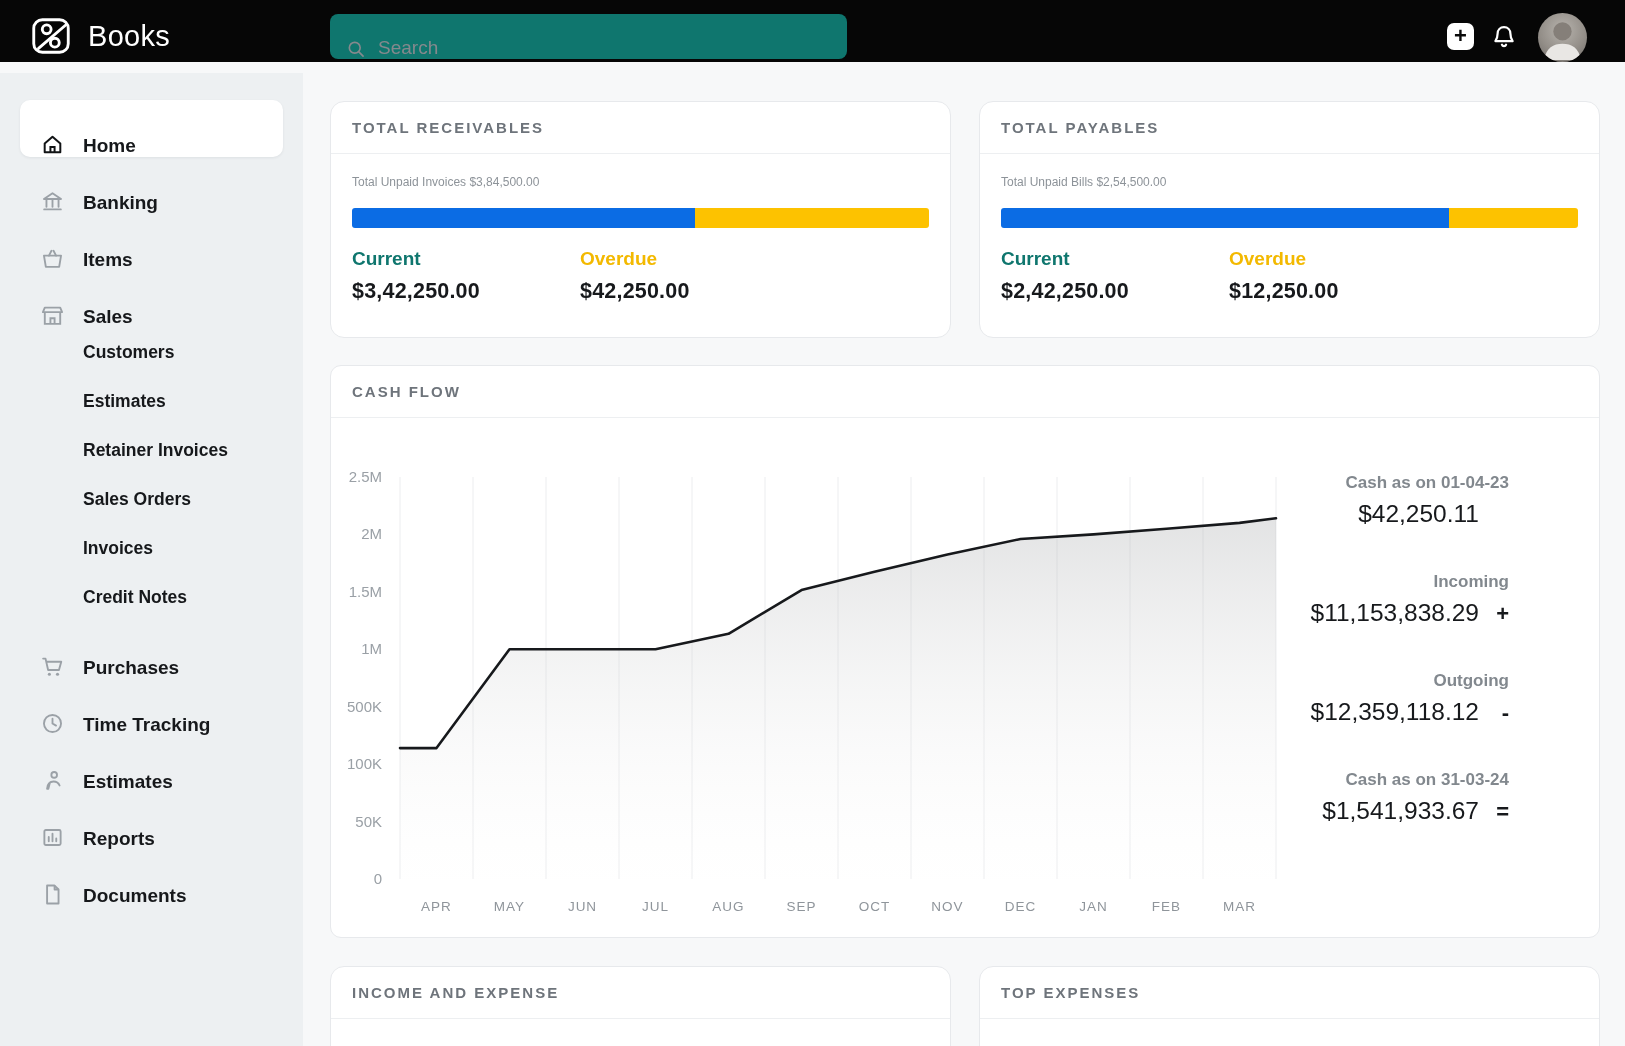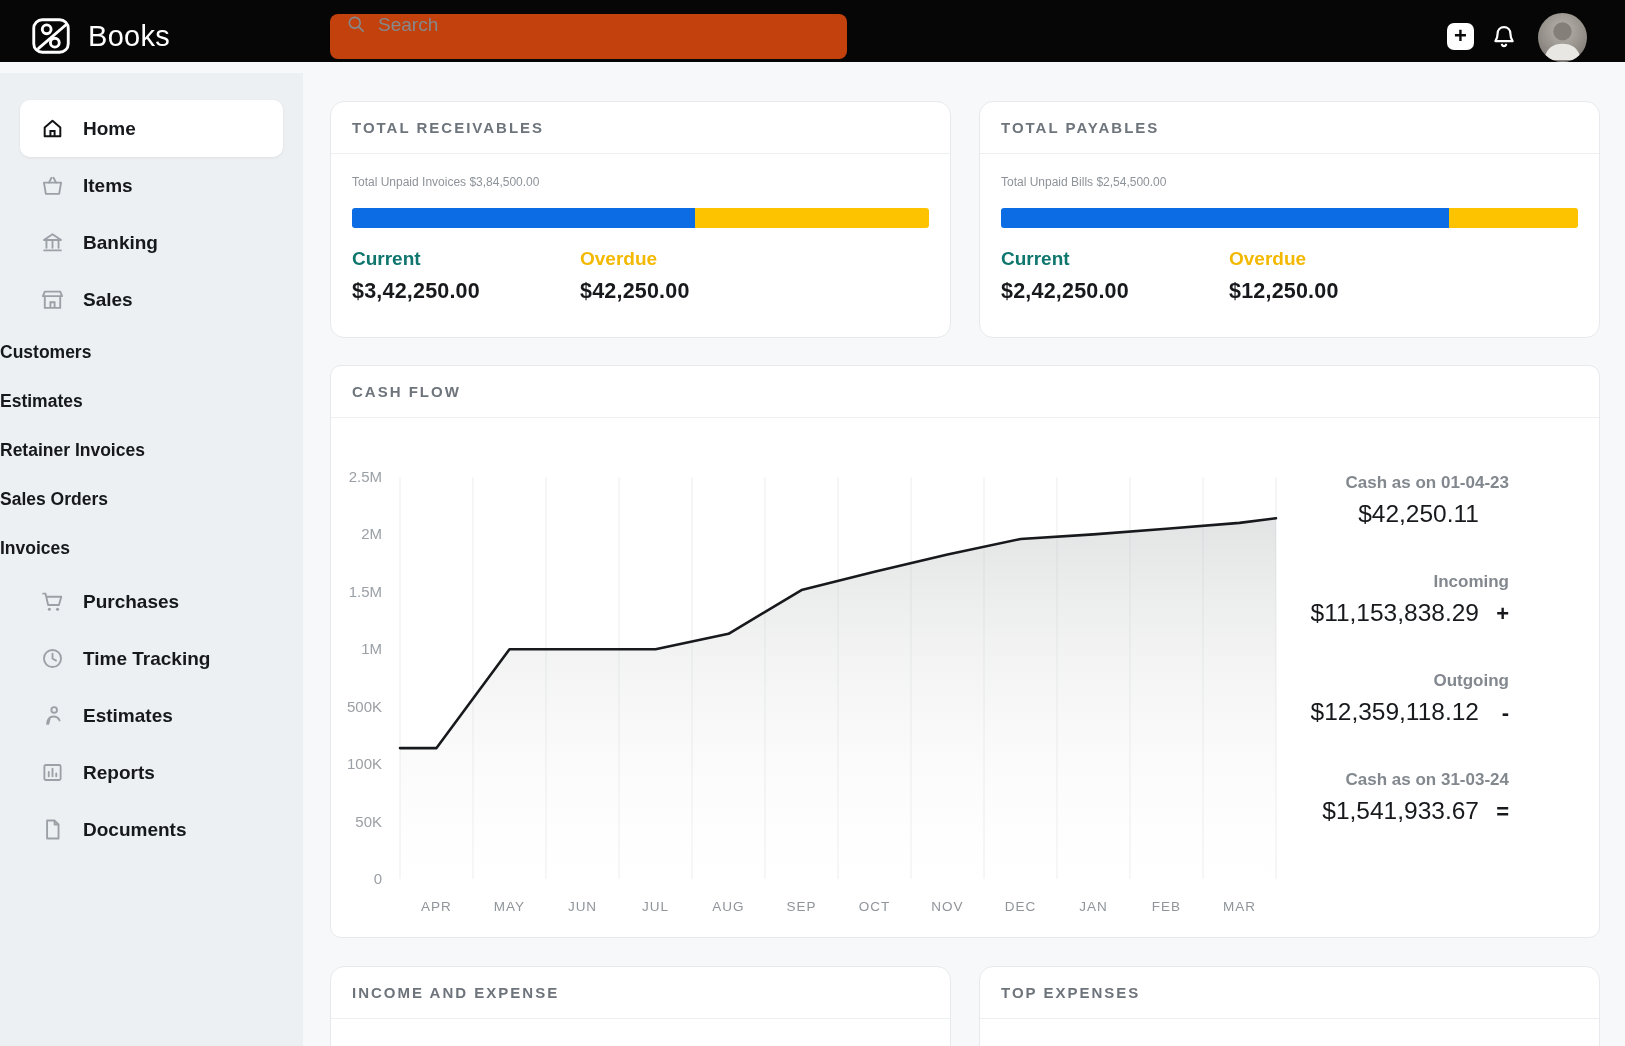--- a/index.html
+++ b/index.html
@@ -4,37 +4,37 @@
 <style>
   * { margin:0; padding:0; box-sizing:border-box; }
   html,body { width:1625px; height:1046px; overflow:hidden; }
   body { font-family:"Liberation Sans", sans-serif; background:#f7f8f9; position:relative; }
 
   
   .topbar { position:absolute; top:0; left:0; width:1625px; height:62px; background:#060606; z-index:10; }
   .logo-wrap { position:absolute; left:28px; top:13px; display:flex; align-items:center; }
   .logo-icon { width:46px; height:46px; }
   .app-name { color:#ffffff; font-size:29px; font-weight:500; margin-left:14px; letter-spacing:.3px; }
-  .searchbox { position:absolute; left:330px; top:14px; width:517px; height:45px; background:#c2410c; border-radius:8px; display:flex; align-items:flex-start; padding:0 16px; }
+  .searchbox { position:absolute; left:330px; top:14px; width:517px; height:45px; background:#0f766e; border-radius:8px; display:flex; align-items:flex-end; padding:0 16px; }
   .searchbox svg { flex:none; }
   .searchbox input { background:transparent; border:none; outline:none; color:#d7d9db; font-size:19px; margin-left:12px; width:100%; font-family:"Liberation Sans", sans-serif; }
   .searchbox input::placeholder { color:#85898d; }
   .plus-btn { position:absolute; left:1447px; top:23px; width:27px; height:27px; background:#ffffff; border-radius:7px; display:flex; align-items:center; justify-content:center; cursor:pointer; }
   .plus-btn span { color:#0a0a0a; font-size:22px; font-weight:700; line-height:1; margin-top:-2px; }
   .bell-btn { position:absolute; left:1490px; top:23px; width:28px; height:28px; cursor:pointer; }
   .avatar { position:absolute; left:1538px; top:13px; width:49px; height:49px; border-radius:50%; overflow:hidden; background:radial-gradient(circle at 50% 35%, #b8b4ae 0%, #948f89 55%, #6e6a66 100%); cursor:pointer; }
   .avatar svg { width:100%; height:100%; }
 
   
   .sidebar { position:absolute; left:0; top:73px; bottom:0; width:303px; background:#edf0f2; padding-top:27px; }
-  .side-item { display:flex; align-items:center; height:57px; padding-left:40px; cursor:pointer; color:#9ba1a7; }
+  .side-item { display:flex; align-items:flex-end; height:57px; padding-left:40px; cursor:pointer; color:#9ba1a7; }
   .side-item .icn { width:25px; height:25px; flex:none; }
   .side-item .lbl { margin-left:18px; font-size:19px; font-weight:700; color:#16181b; }
   .side-item.active { background:#ffffff; margin:0 20px 0 20px; padding-left:20px; height:57px; border-radius:10px; box-shadow:0 1px 3px rgba(20,30,40,.07); color:#111315; }
-  .side-sub { display:flex; align-items:center; height:49px; cursor:pointer; }
+  .side-sub { display:flex; align-items:center; height:49px; padding-left:83px; cursor:pointer; }
   .side-sub .lbl { font-size:17.5px; font-weight:700; color:#16181b; }
 
   
   .main { position:absolute; left:303px; top:73px; right:0; bottom:0; background:#f7f8f9; padding:28px 25px 0 27px; }
   .row { display:flex; gap:28px; }
   .card { background:#ffffff; border:1px solid #e7e9ec; border-radius:14px; overflow:hidden; }
   .card-hd { height:52px; line-height:52px; padding:0 21px; font-size:15px; font-weight:700; letter-spacing:2px; color:#6e747b; border-bottom:1px solid #edeff1; }
   .kpi-card { flex:1; height:237px; }
   .kpi-body { padding:21px 21px 0 21px; }
   .kpi-summary { font-size:12px; color:#8d9399; margin-bottom:19px; }
@@ -105,31 +105,31 @@
   <nav id="sidebar-list">
       <div class="side-item active">
         <svg class="icn" viewBox="0 0 24 24">
           <path d="M4.5 11 12 4.5 19.5 11 V19.5 H4.5 Z" stroke="currentColor" stroke-width="1.9" stroke-linejoin="round" fill="none"></path>
           <path d="M10 19.5 v-5 h4 v5" stroke="currentColor" stroke-width="1.9" fill="none"></path>
         </svg>
         <span class="lbl">Home</span>
       </div>
       <div class="side-item">
         <svg class="icn" viewBox="0 0 24 24">
+          <path d="M3.8 9.6 12 4 20.2 9.6 Z" stroke="currentColor" stroke-width="1.8" stroke-linejoin="round" fill="none"></path>
+          <path d="M6.2 9.6 v7.4 M12 9.6 v7.4 M17.8 9.6 v7.4 M4 19.6 h16" stroke="currentColor" stroke-width="1.8" stroke-linecap="round" fill="none"></path>
+        </svg>
+        <span class="lbl">Banking</span>
+      </div>
+      <div class="side-item">
+        <svg class="icn" viewBox="0 0 24 24">
           <path d="M3.8 9.2 h16.4 L18.4 20 H5.6 Z" stroke="currentColor" stroke-width="1.8" stroke-linejoin="round" fill="none"></path>
           <path d="M8.6 9.2 11 4.6 M15.4 9.2 13 4.6" stroke="currentColor" stroke-width="1.8" stroke-linecap="round" fill="none"></path>
         </svg>
         <span class="lbl">Items</span>
-      </div>
-      <div class="side-item">
-        <svg class="icn" viewBox="0 0 24 24">
-          <path d="M3.8 9.6 12 4 20.2 9.6 Z" stroke="currentColor" stroke-width="1.8" stroke-linejoin="round" fill="none"></path>
-          <path d="M6.2 9.6 v7.4 M12 9.6 v7.4 M17.8 9.6 v7.4 M4 19.6 h16" stroke="currentColor" stroke-width="1.8" stroke-linecap="round" fill="none"></path>
-        </svg>
-        <span class="lbl">Banking</span>
       </div>
       <div class="side-item">
         <svg class="icn" viewBox="0 0 24 24">
           <path d="M4.6 4.4 h14.8 l1.8 4.4 H2.8 Z" stroke="currentColor" stroke-width="1.8" stroke-linejoin="round" fill="none"></path>
           <path d="M4.6 8.8 V20 h14.8 V8.8" stroke="currentColor" stroke-width="1.8" fill="none"></path>
           <path d="M10 20 v-5.4 h4 V20" stroke="currentColor" stroke-width="1.8" fill="none"></path>
         </svg>
         <span class="lbl">Sales</span>
       </div>
       <div class="side-sub">
@@ -139,20 +139,23 @@
         <span class="lbl">Estimates</span>
       </div>
       <div class="side-sub">
         <span class="lbl">Retainer Invoices</span>
       </div>
       <div class="side-sub">
         <span class="lbl">Sales Orders</span>
       </div>
       <div class="side-sub">
         <span class="lbl">Invoices</span>
+      </div>
+      <div class="side-sub">
+        <span class="lbl">Credit Notes</span>
       </div>
       <div class="side-item">
         <svg class="icn" viewBox="0 0 24 24">
           <path d="M3 4.4 h2.3 L7.8 15.4 h10.4 L20.4 7.4 H6" stroke="currentColor" stroke-width="1.8" stroke-linejoin="round" stroke-linecap="round" fill="none"></path>
           <circle cx="9" cy="19.4" r="1.5" fill="currentColor"></circle>
           <circle cx="16.8" cy="19.4" r="1.5" fill="currentColor"></circle>
         </svg>
         <span class="lbl">Purchases</span>
       </div>
       <div class="side-item">

